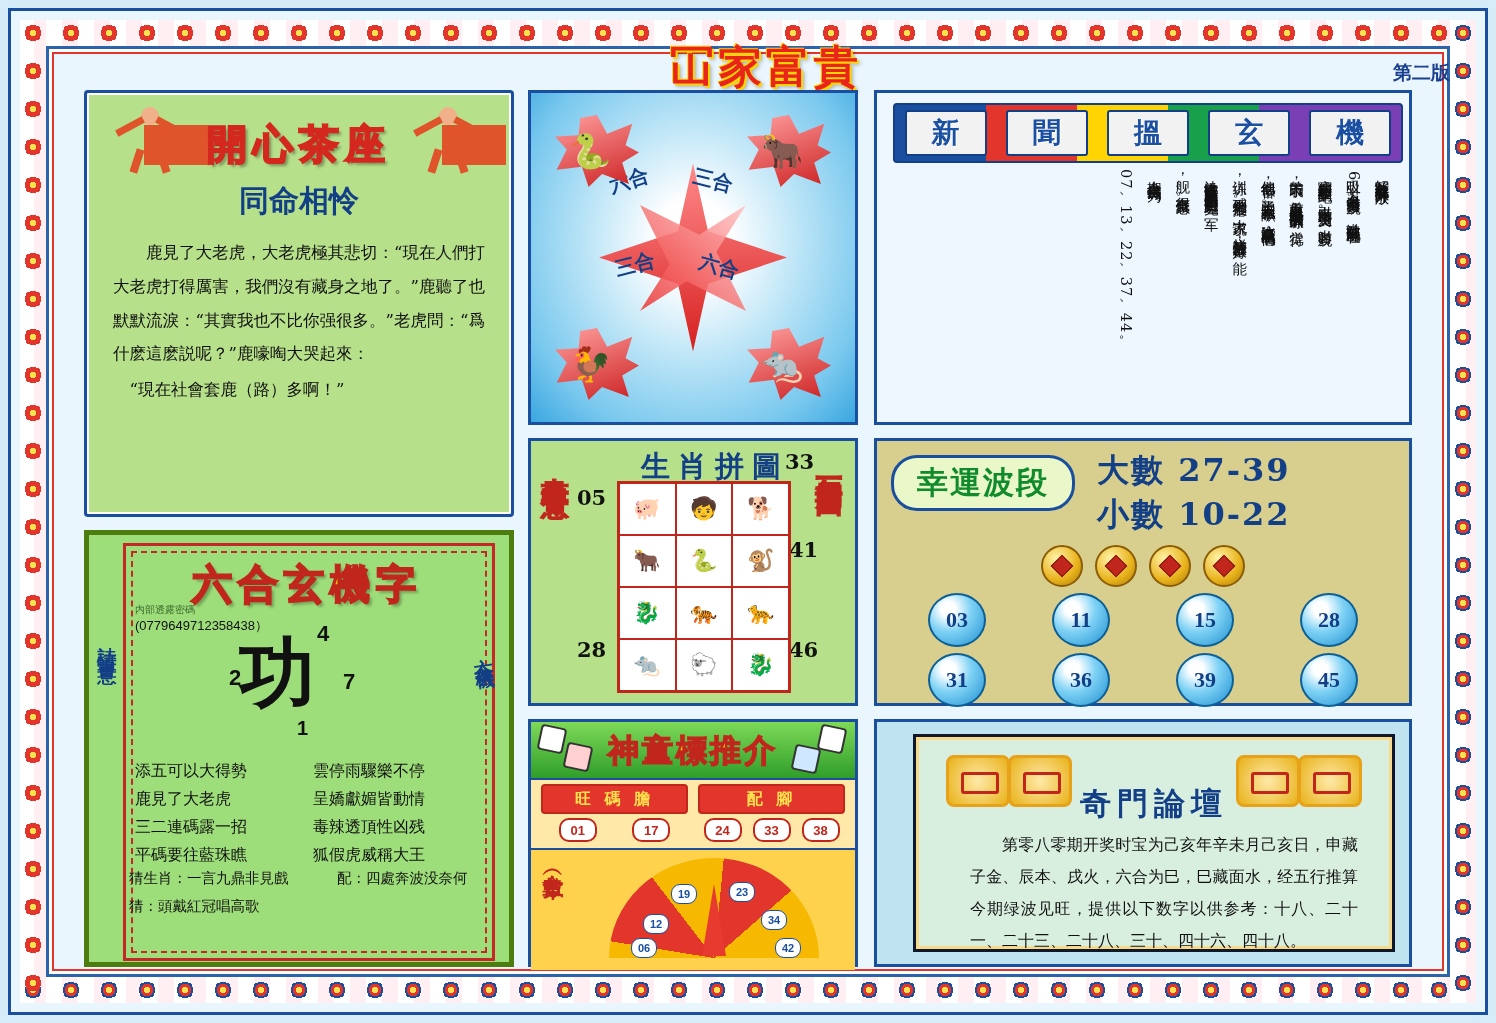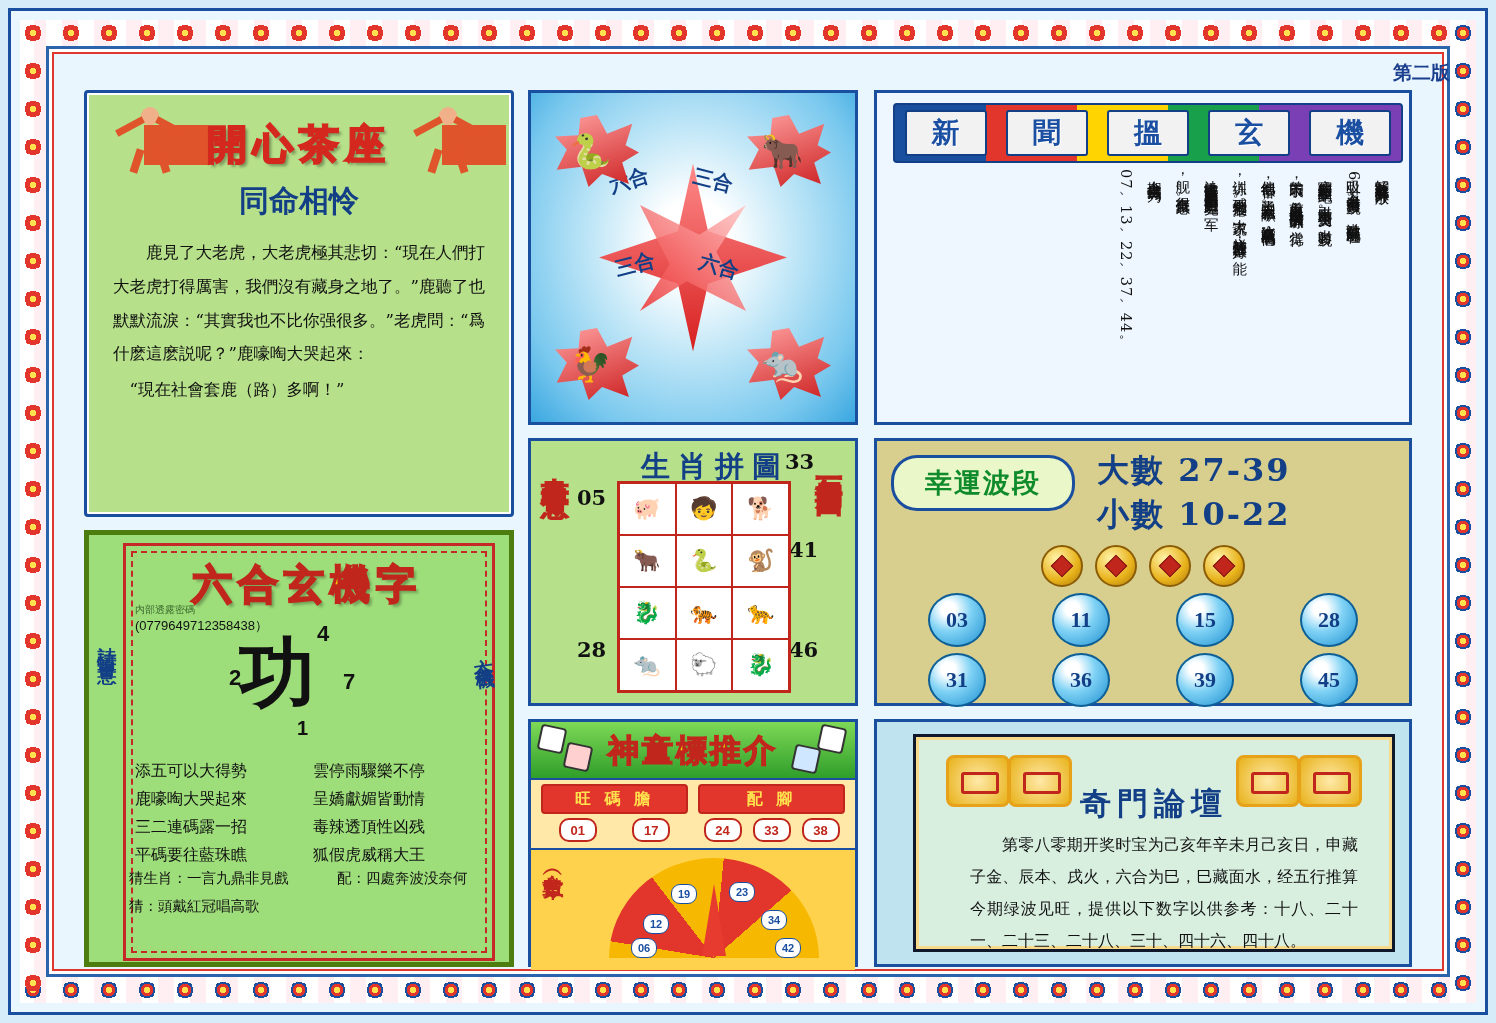--- a/index.html
+++ b/index.html
@@ -162,21 +162,21 @@
   .pE .nm.t{left:254px;top:8px;}
   .pE .nm.l1{left:46px;top:44px;}
   .pE .nm.r1{left:258px;top:96px;}
   .pE .nm.l2{left:46px;top:196px;}
   .pE .nm.r2{left:258px;top:196px;}
 
   
   .pF{left:818px;top:382px;width:538px;height:268px;border:3px solid #1a4fa0;background:#d8cf8e;}
   .pF .tag{position:absolute;left:14px;top:14px;width:178px;height:50px;border:3px solid #1a4fa0;
     border-radius:26px;background:#eaf7c8;display:flex;align-items:center;justify-content:center;
-    font-family:"DejaVu Serif",serif;font-size:27px;font-weight:bold;color:#0f8b2c;letter-spacing:2px;}
+    font-family:"DejaVu Serif",serif;font-size:31px;font-weight:bold;color:#0f8b2c;letter-spacing:2px;}
   .pF .big{position:absolute;left:220px;top:8px;font-family:"DejaVu Serif",serif;font-size:32px;
     font-weight:bold;color:#123f86;letter-spacing:2px;}
   .pF .small{position:absolute;left:220px;top:52px;font-family:"DejaVu Serif",serif;font-size:32px;
     font-weight:bold;color:#123f86;letter-spacing:2px;}
   .pF .mid{position:absolute;left:0;right:0;top:104px;display:flex;align-items:center;justify-content:center;gap:12px;}
   .pF .coin{width:38px;height:38px;border-radius:50%;background:radial-gradient(circle at 35% 30%,#fff3a8,#e8b21a 60%,#a8790c);
     border:2px solid #8c5d06;display:flex;align-items:center;justify-content:center;}
   .pF .coin i{display:block;width:14px;height:14px;background:#c1261c;transform:rotate(45deg);border:1px solid #7d1510;}
   .pF .mid .txt{font-family:"DejaVu Serif",serif;font-size:34px;font-weight:bold;color:#c1261c;letter-spacing:6px;
     text-shadow:1px 1px 0 #ffe9a8;}
@@ -621,20 +621,23 @@
       </div>
       <div class="fl b" style="left: 1434px; top: 954px;">
         <span></span>
       </div>
     </div>
   <div class="inner-frame"></div>
   <div class="inner-frame2"></div>
 
   <div class="content">
 
+    <div class="masthead">
+      <div class="title">冚家富貴</div>
+    </div>
     <div class="edition">第二版</div>
 
     <div class="panel pA">
       <div class="hdr">
         <div class="manL">
           <div class="man">
               <i class="head"></i>
               <i class="body"></i>
               <i class="arm1"></i>
               <i class="arm2"></i>
@@ -669,21 +672,21 @@
       <div class="faint">内部透露密碼</div>
       <div class="phone">(0779649712358438）</div>
       <div class="gong">功</div>
       <div class="n4">4</div>
       <div class="n2">2</div>
       <div class="n7">7</div>
       <div class="n1">1</div>
       <div class="verses">
         <div>
           <div>添五可以大得勢</div>
-          <div>鹿嚎啕大哭起來</div>
+          <div>鹿見了大老虎</div>
           <div>三二連碼露一招</div>
           <div>平碼要往藍珠瞧</div>
         </div>
         <div>
           <div>雲停雨驟樂不停</div>
           <div>呈嬌獻媚皆動情</div>
           <div>毒辣透頂性凶残</div>
           <div>狐假虎威稱大王</div>
         </div>
       </div>

